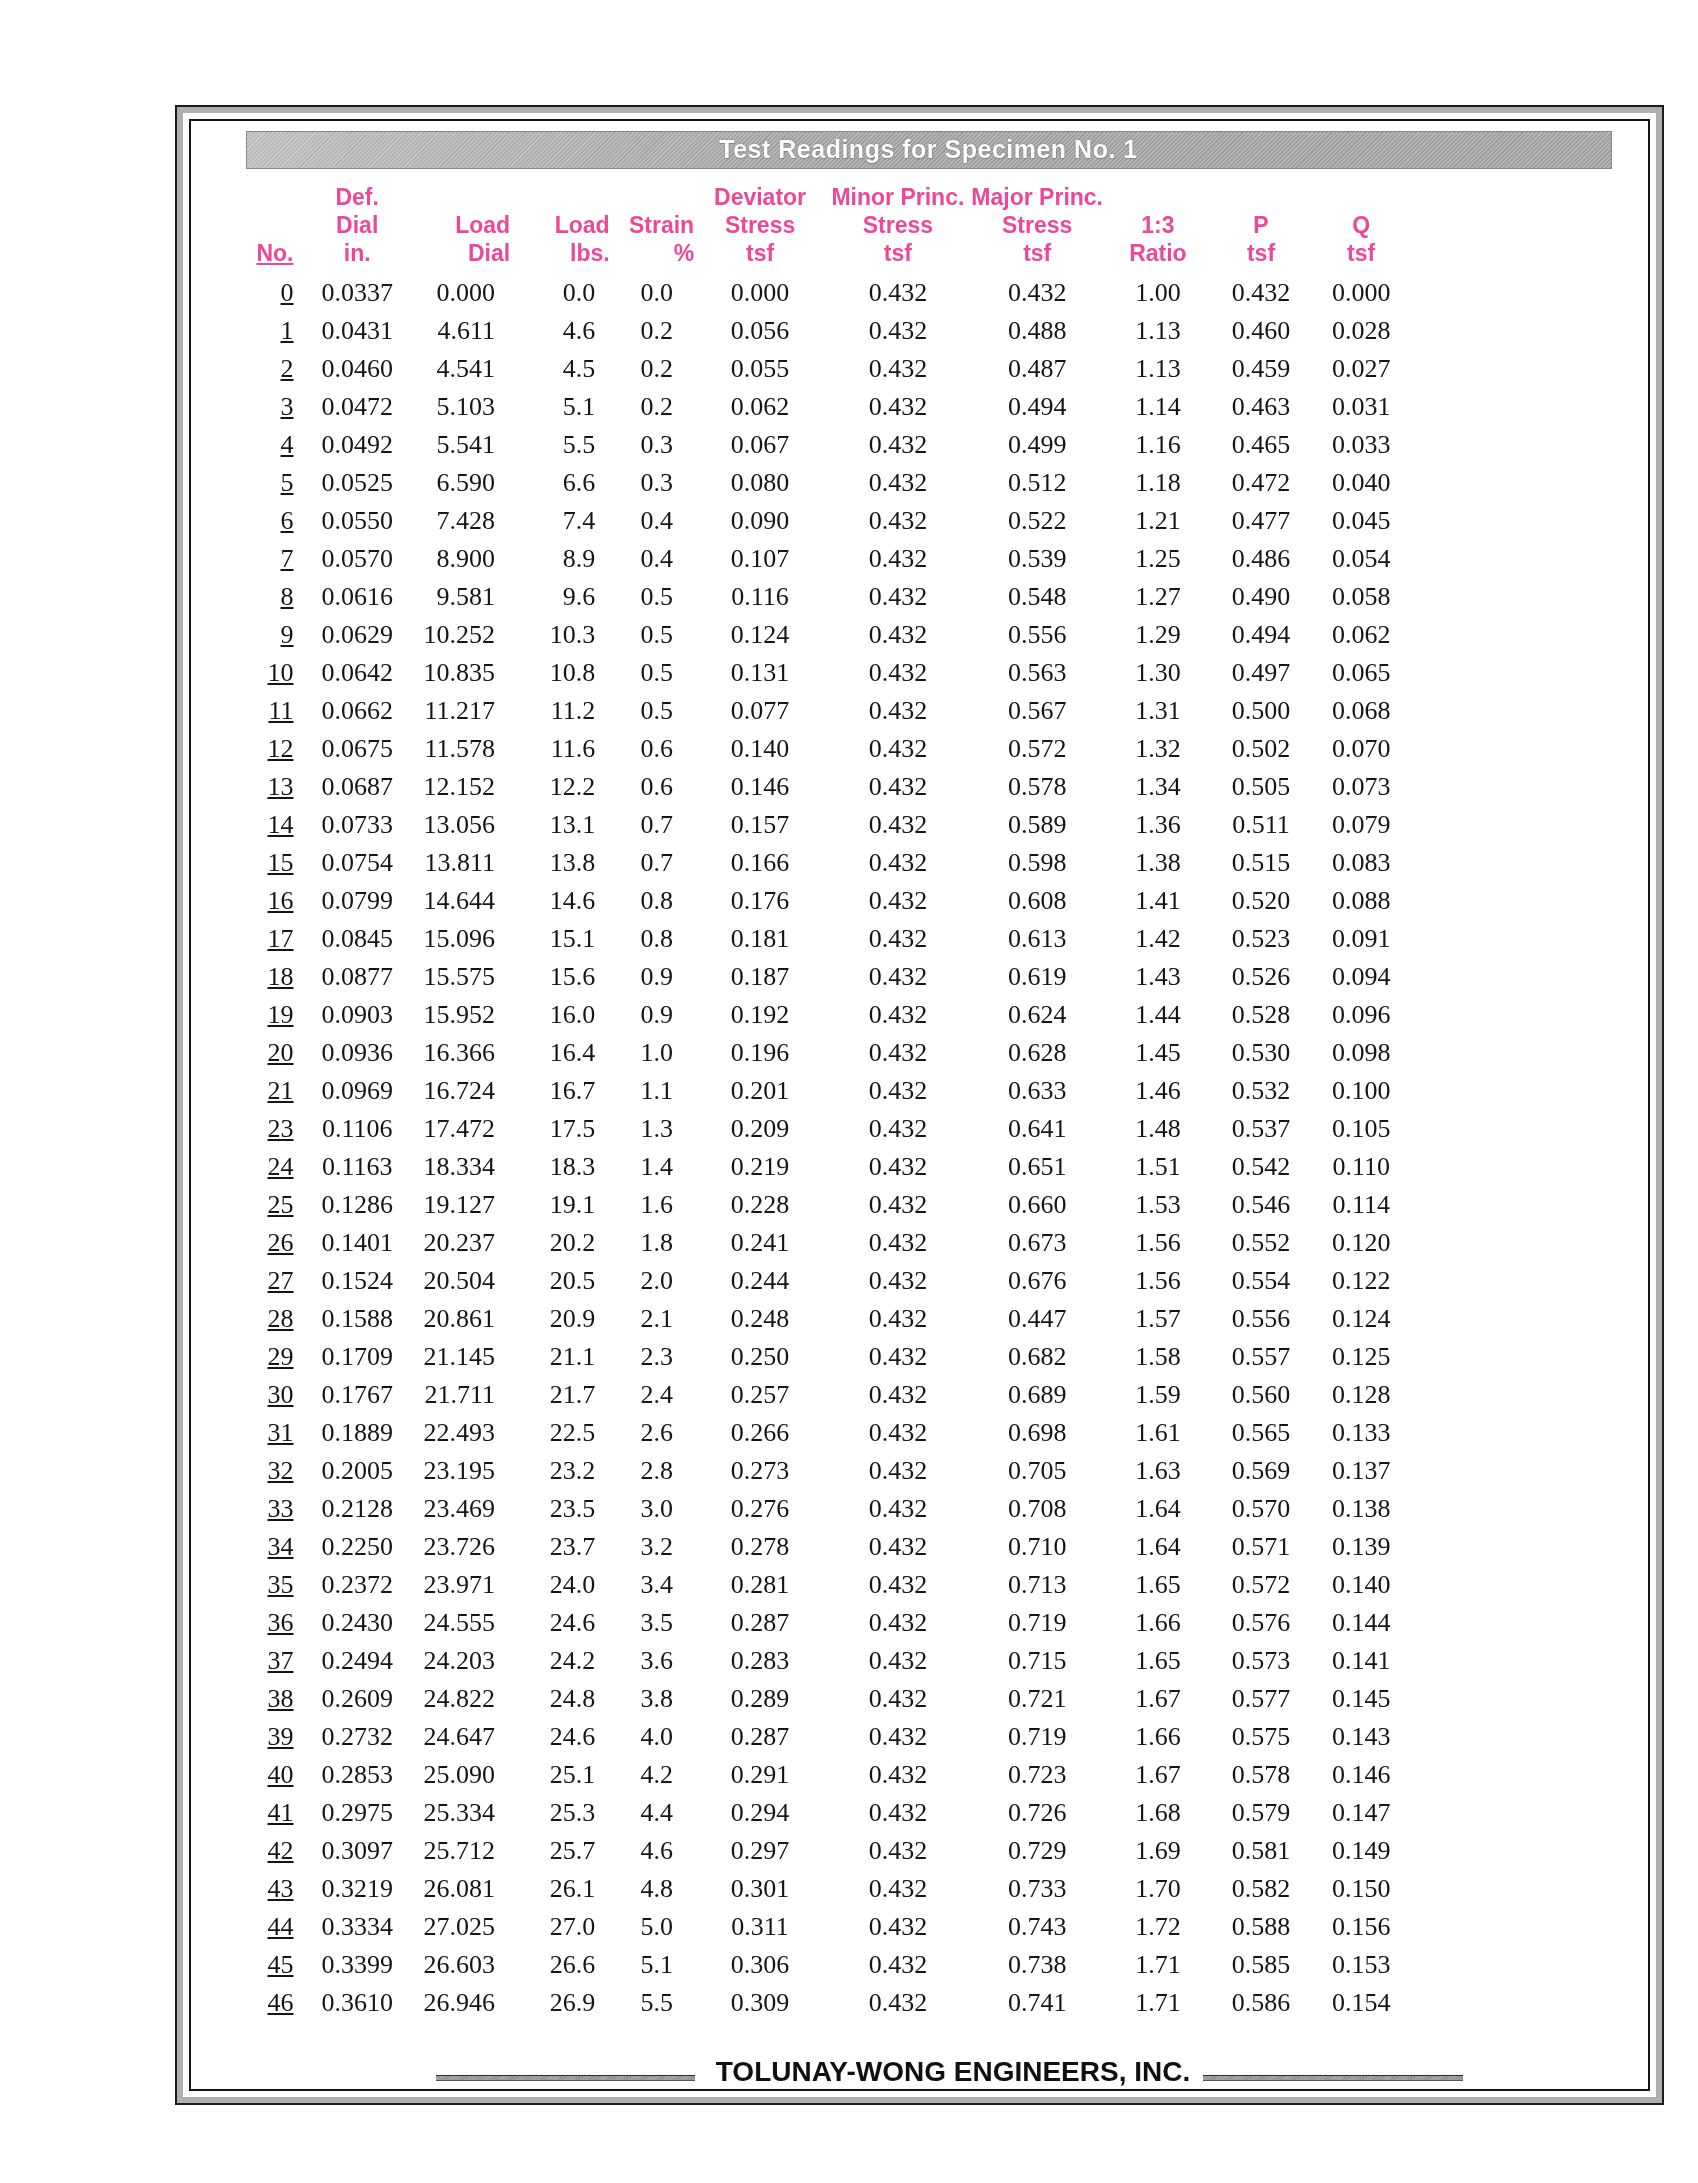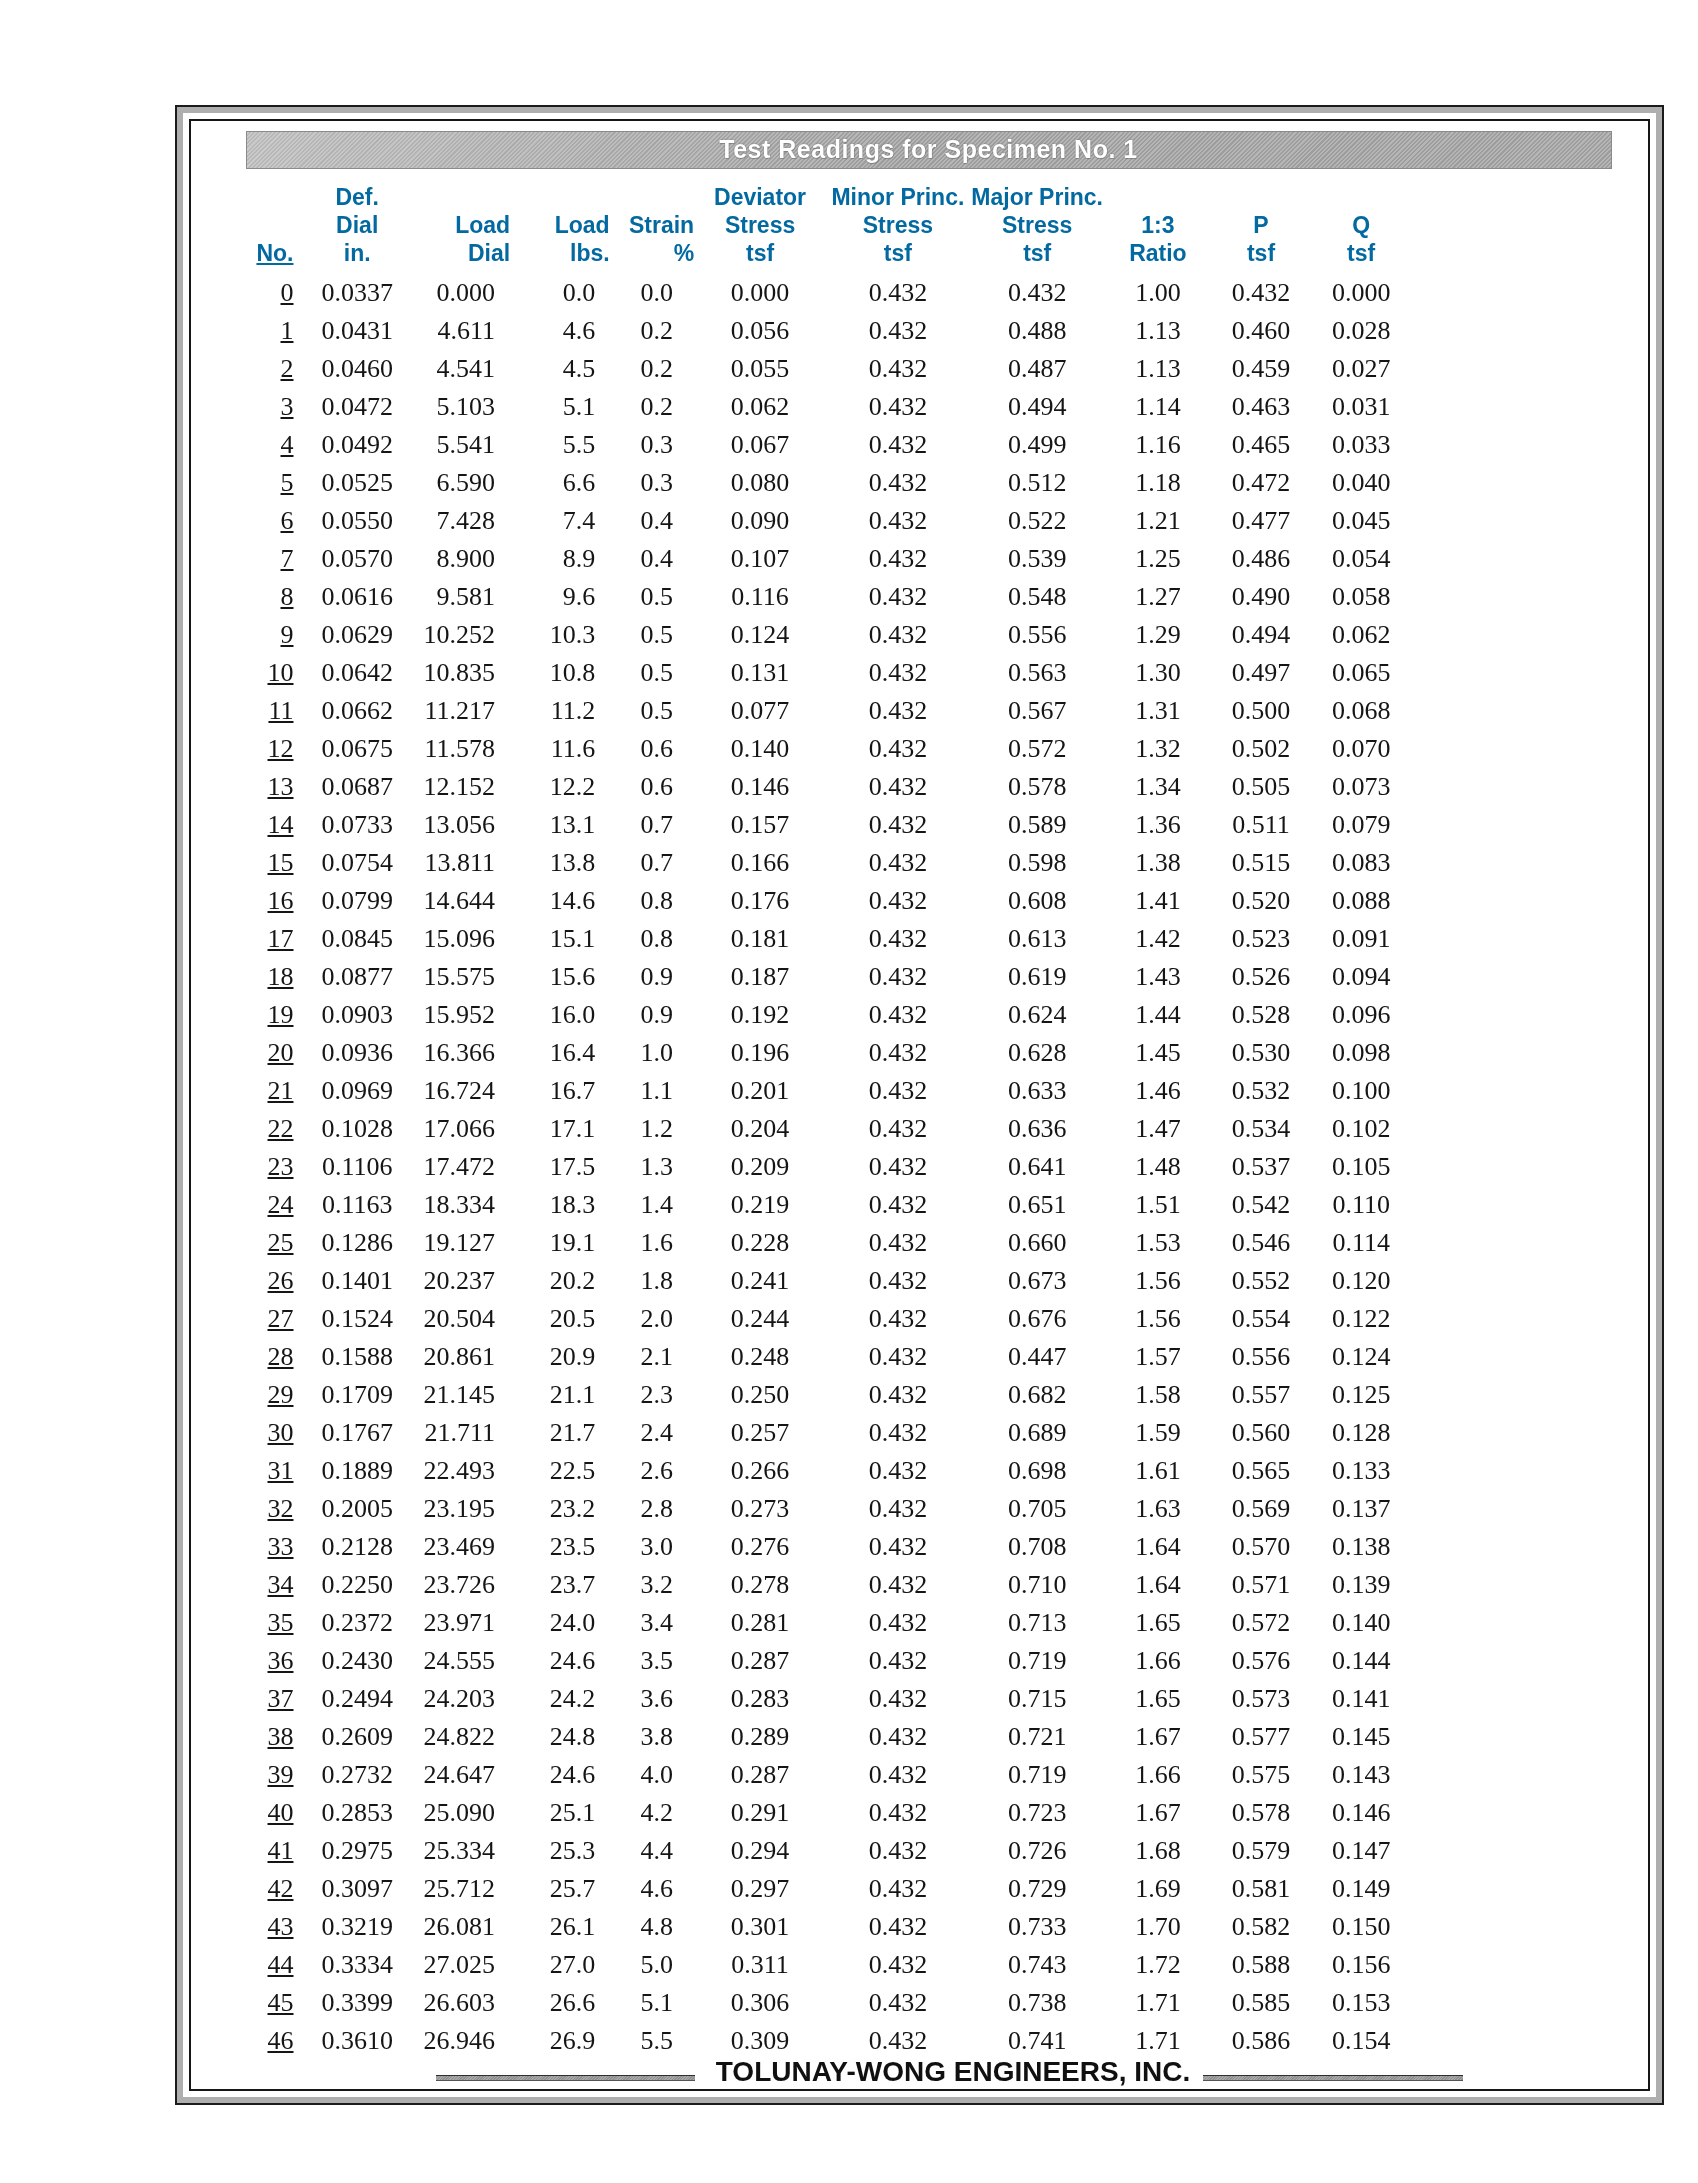--- a/index.html
+++ b/index.html
@@ -85,21 +85,21 @@
   col.w7  { width: 134px; }
   col.w8  { width: 106px; }
   col.w9  { width: 99px; }
   col.w10 { width: 100px; }
 
   th {
     font-family: "Liberation Sans", "DejaVu Sans", sans-serif;
     font-weight: bold;
     font-size: 23px;
     line-height: 28px;
-    color: #0369a1;
+    color: #ec4899;
     vertical-align: bottom;
     white-space: pre-line;
     padding: 0 0 7px 0;
     height: 84px;
   }
   td {
     font-family: "Liberation Serif", "DejaVu Serif", serif;
     font-size: 26px;
     color: #151515;
     height: 38px;
@@ -484,33 +484,20 @@
                 <td class="c3">16.7</td>
                 <td class="c4">1.1</td>
                 <td class="c5">0.201</td>
                 <td class="c6">0.432</td>
                 <td class="c7">0.633</td>
                 <td class="c8">1.46</td>
                 <td class="c9">0.532</td>
                 <td class="c10">0.100</td>
               </tr>
               <tr>
-                <td class="c0">22</td>
-                <td class="c1">0.1028</td>
-                <td class="c2">17.066</td>
-                <td class="c3">17.1</td>
-                <td class="c4">1.2</td>
-                <td class="c5">0.204</td>
-                <td class="c6">0.432</td>
-                <td class="c7">0.636</td>
-                <td class="c8">1.47</td>
-                <td class="c9">0.534</td>
-                <td class="c10">0.102</td>
-              </tr>
-              <tr>
                 <td class="c0">23</td>
                 <td class="c1">0.1106</td>
                 <td class="c2">17.472</td>
                 <td class="c3">17.5</td>
                 <td class="c4">1.3</td>
                 <td class="c5">0.209</td>
                 <td class="c6">0.432</td>
                 <td class="c7">0.641</td>
                 <td class="c8">1.48</td>
                 <td class="c9">0.537</td>

